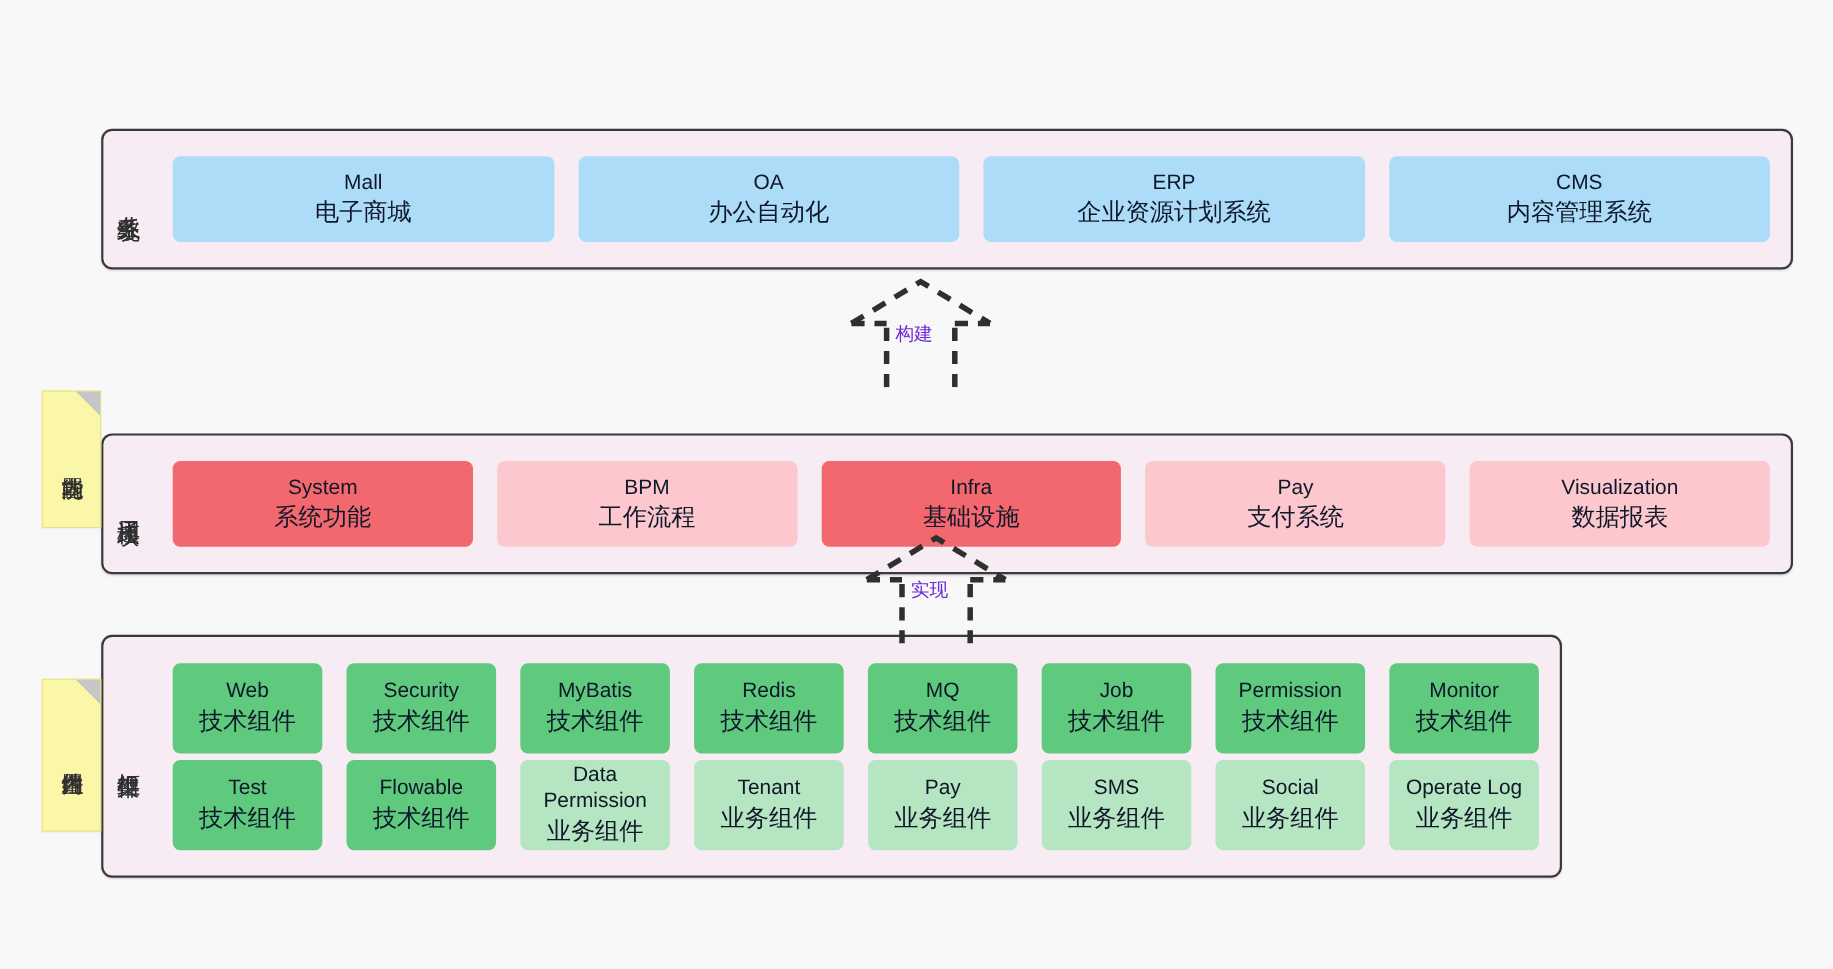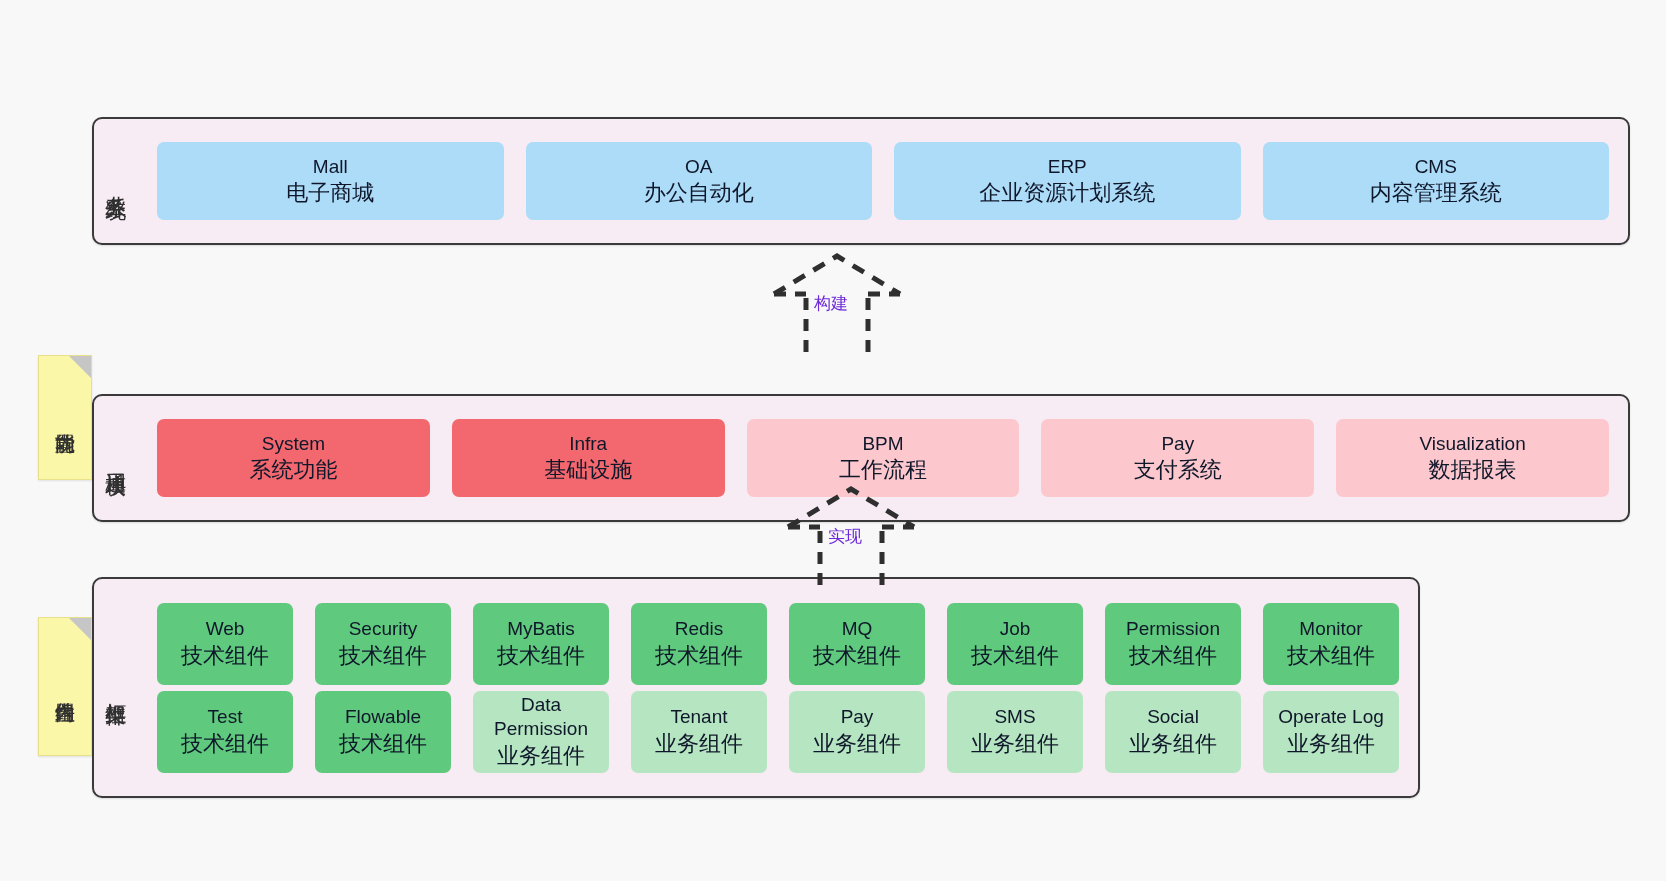--- a/index.html
+++ b/index.html
@@ -186,27 +186,27 @@
   <span class="arrow-label">构建</span>
 </div>
 
 <div class="layer" id="layer-modules">
   <div class="layer-title">通用模块</div>
   <div class="layer-body">
     <div class="card red">
       <span class="en">System</span>
       <span class="cn">系统功能</span>
     </div>
+    <div class="card pink">
+      <span class="en">BPM</span>
+      <span class="cn">工作流程</span>
+    </div>
     <div class="card red">
       <span class="en">Infra</span>
       <span class="cn">基础设施</span>
-    </div>
-    <div class="card pink">
-      <span class="en">BPM</span>
-      <span class="cn">工作流程</span>
     </div>
     <div class="card pink">
       <span class="en">Pay</span>
       <span class="cn">支付系统</span>
     </div>
     <div class="card pink">
       <span class="en">Visualization</span>
       <span class="cn">数据报表</span>
     </div>
   </div>

